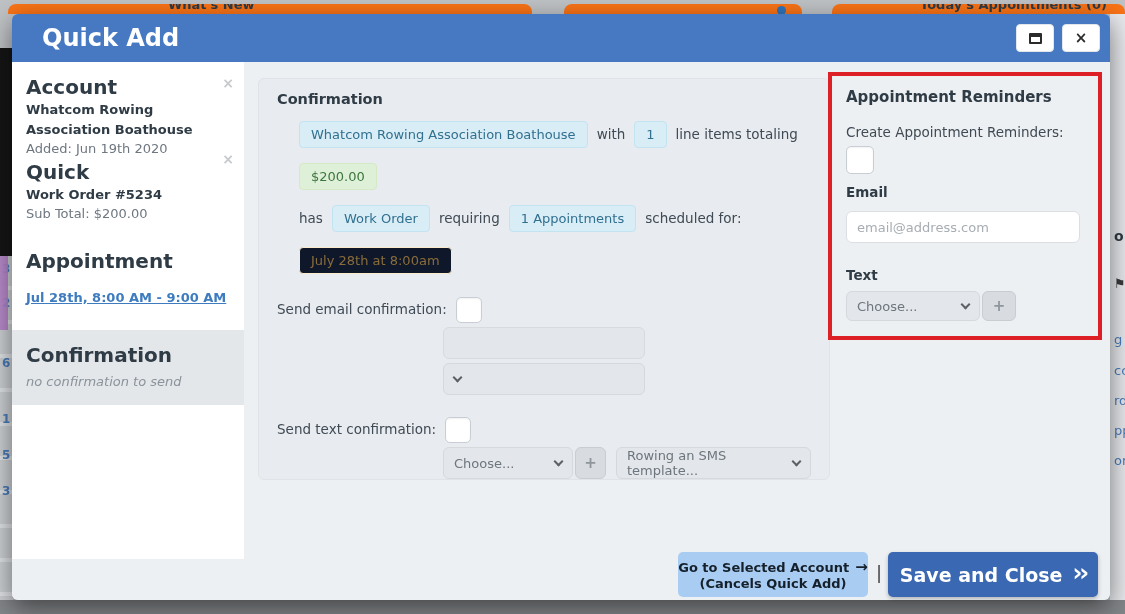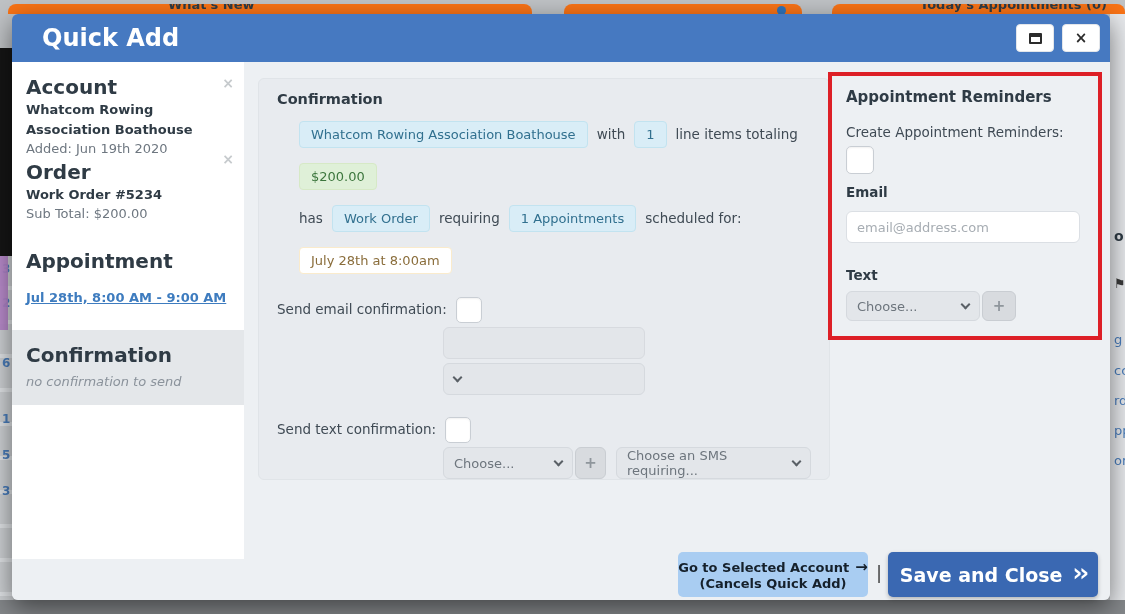--- a/index.html
+++ b/index.html
@@ -60,21 +60,21 @@
 
   
   .panel { position:absolute; left:246px; top:16px; width:572px; height:402px; background:#e8ebef;
     border:1px solid #e0e4e8; border-radius:6px; padding:12px 18px; }
   .panel-head { font-size:14.5px; font-weight:bold; color:#2f3b45; }
   .sent-row { margin-left:22px; margin-top:12px; display:flex; align-items:center; gap:9px; white-space:nowrap; height:30px; }
   .word { font-size:13.5px; color:#3f4a54; }
   .chip { display:inline-block; padding:5px 11px; border-radius:4px; font-size:13px; border:1px solid; }
   .chip-info { background:#d9edf7; border-color:#c2e3f0; color:#31708f; }
   .chip-success { background:#dff0d8; border-color:#d6e9c6; color:#3c763d; }
-  .chip-warning { background:#ffffff; border-color:#faebcc; color:#8a6d3b; }
+  .chip-warning { background:#0f172a; border-color:#faebcc; color:#8a6d3b; }
 
   .conf-row { display:flex; align-items:flex-start; gap:9px; margin-top:22px; }
   .conf-label { font-size:13.5px; color:#3f4a54; padding-top:4px; }
   .checkbox { width:26px; height:26px; background:#fff; border:1px solid #c9ced4; border-radius:5px;
     box-shadow:inset 0 1px 2px rgba(0,0,0,.06); cursor:pointer; flex:none; }
   .indent { margin-left:166px; }
   .dis-input { width:202px; height:32px; background:#e3e6ea; border:1px solid #d7dadf; border-radius:6px; margin-top:4px; }
   .select { height:32px; background:#e3e6ea; border:1px solid #d5d9de; border-radius:6px; color:#6d757d;
     font-size:13px; display:flex; align-items:center; justify-content:space-between; padding:0 10px; cursor:pointer; }
   .sel-email { width:202px; margin-top:4px; }
@@ -166,21 +166,21 @@
 
     <div class="sidebar">
       <div class="sb-pad">
         <span class="sb-x sb-x1">×</span>
         <span class="sb-x sb-x2">×</span>
 
         <div class="sb-head">Account</div>
         <div class="sb-strong">Whatcom Rowing Association Boathouse</div>
         <div class="sb-muted">Added: Jun 19th 2020</div>
 
-        <div class="sb-head">Order</div>
+        <div class="sb-head">Quick</div>
         <div class="sb-strong">Work Order #5234</div>
         <div class="sb-muted">Sub Total: $200.00</div>
 
         <div class="sb-head sb-appt">Appointment</div>
         <a class="sb-link">Jul 28th, 8:00 AM - 9:00 AM</a>
 
         <div class="sb-gray">
           <div class="sb-head">Confirmation</div>
           <div class="sb-note">no confirmation to send</div>
         </div>
@@ -227,21 +227,21 @@
       </div>
       <div class="indent sms-row">
         <div class="select sel-phone">
           <span>Choose...</span>
           <span class="chev"></span>
         </div>
         <div class="plus-btn">
           <span>+</span>
         </div>
         <div class="select sel-sms">
-          <span>Choose an SMS requiring...</span>
+          <span>Rowing an SMS template...</span>
           <span class="chev"></span>
         </div>
       </div>
     </div>
 
     <div class="redbox">
       <div class="rem-head">Appointment Reminders</div>
       <div class="rem-label">Create Appointment Reminders:</div>
       <div class="checkbox rem-check"></div>
       <div class="rem-sub">Email</div>

